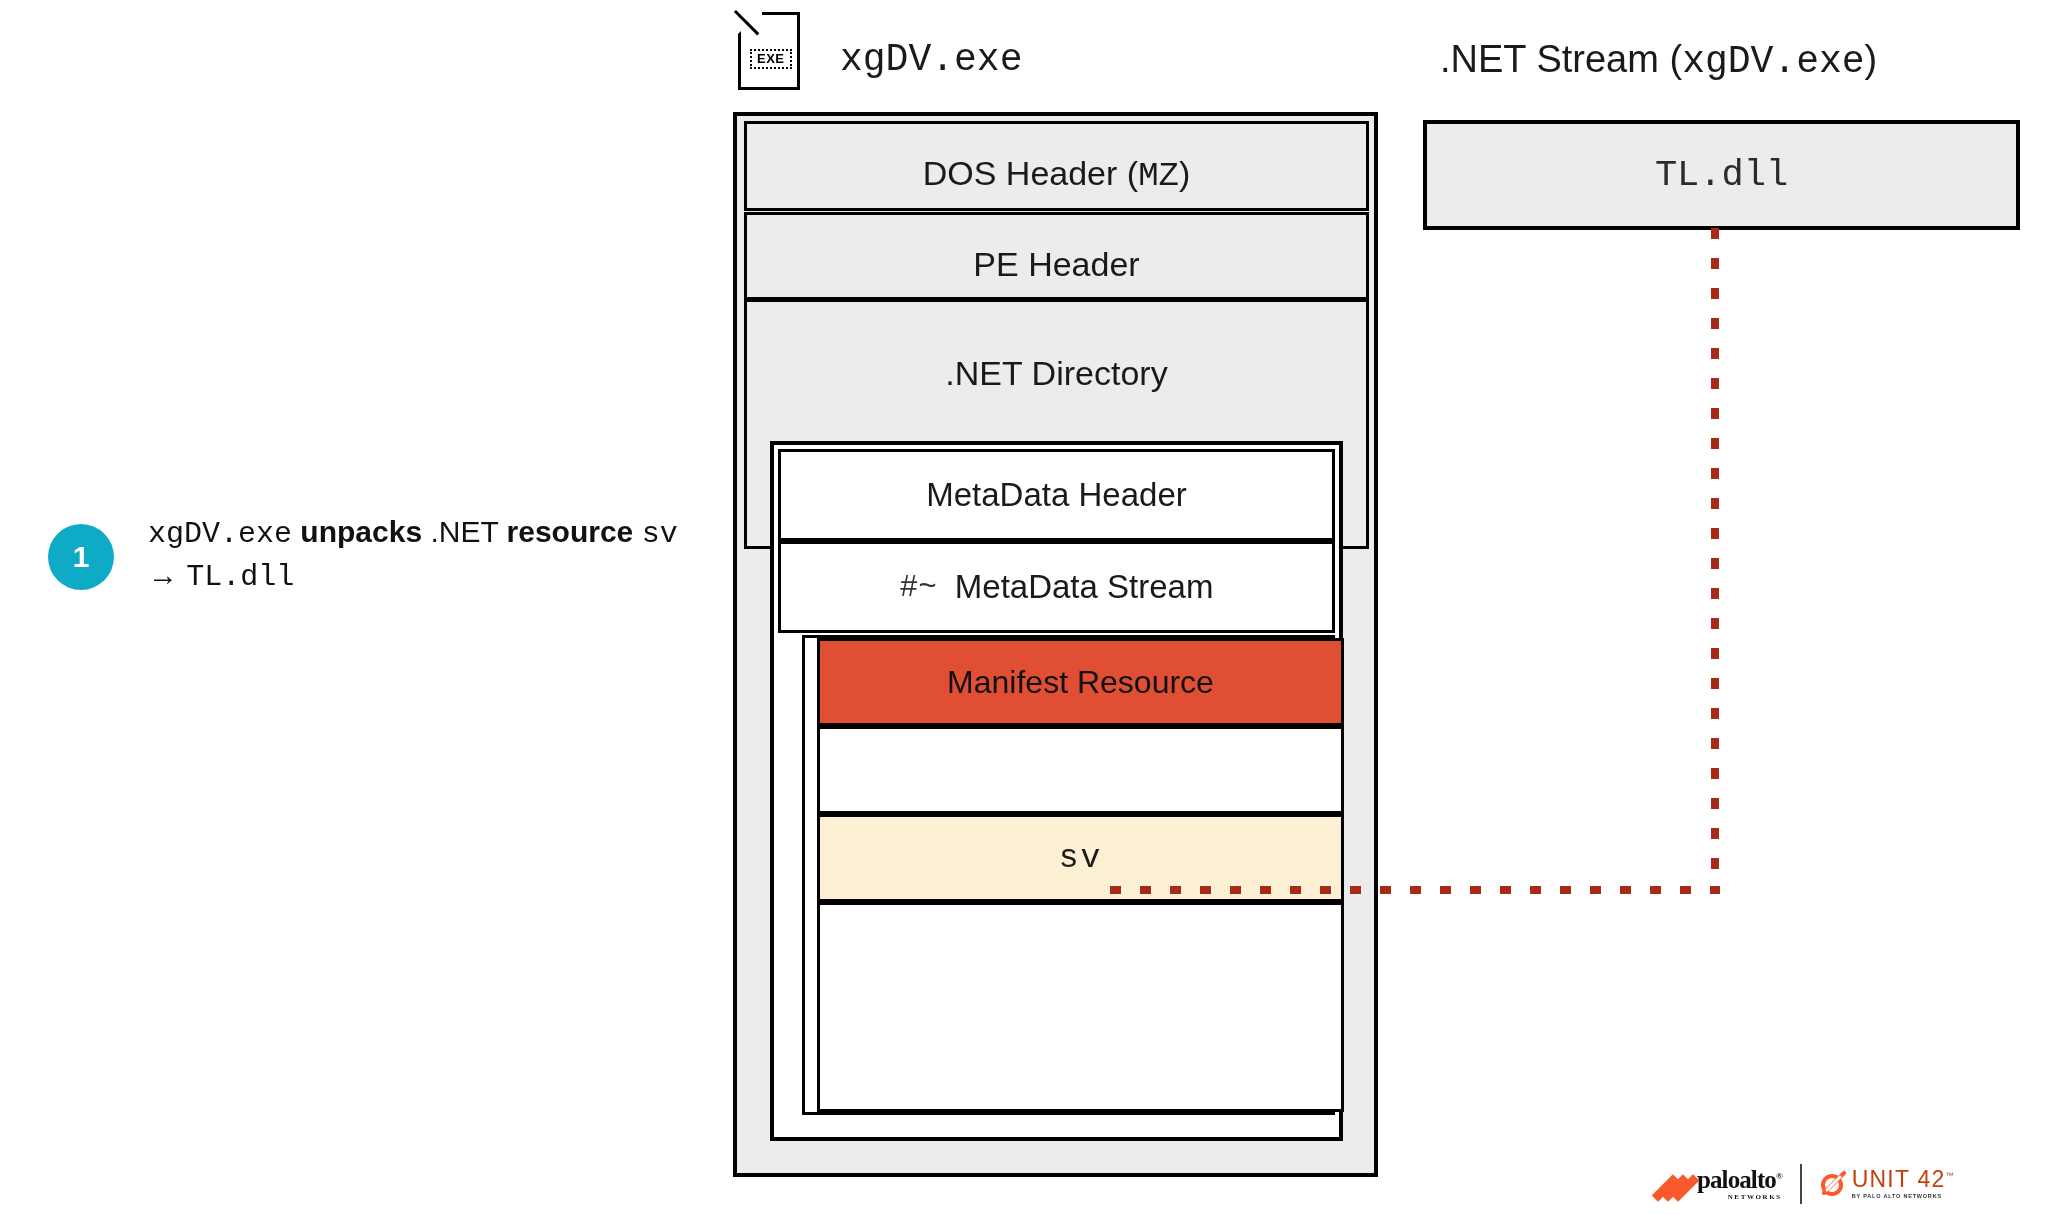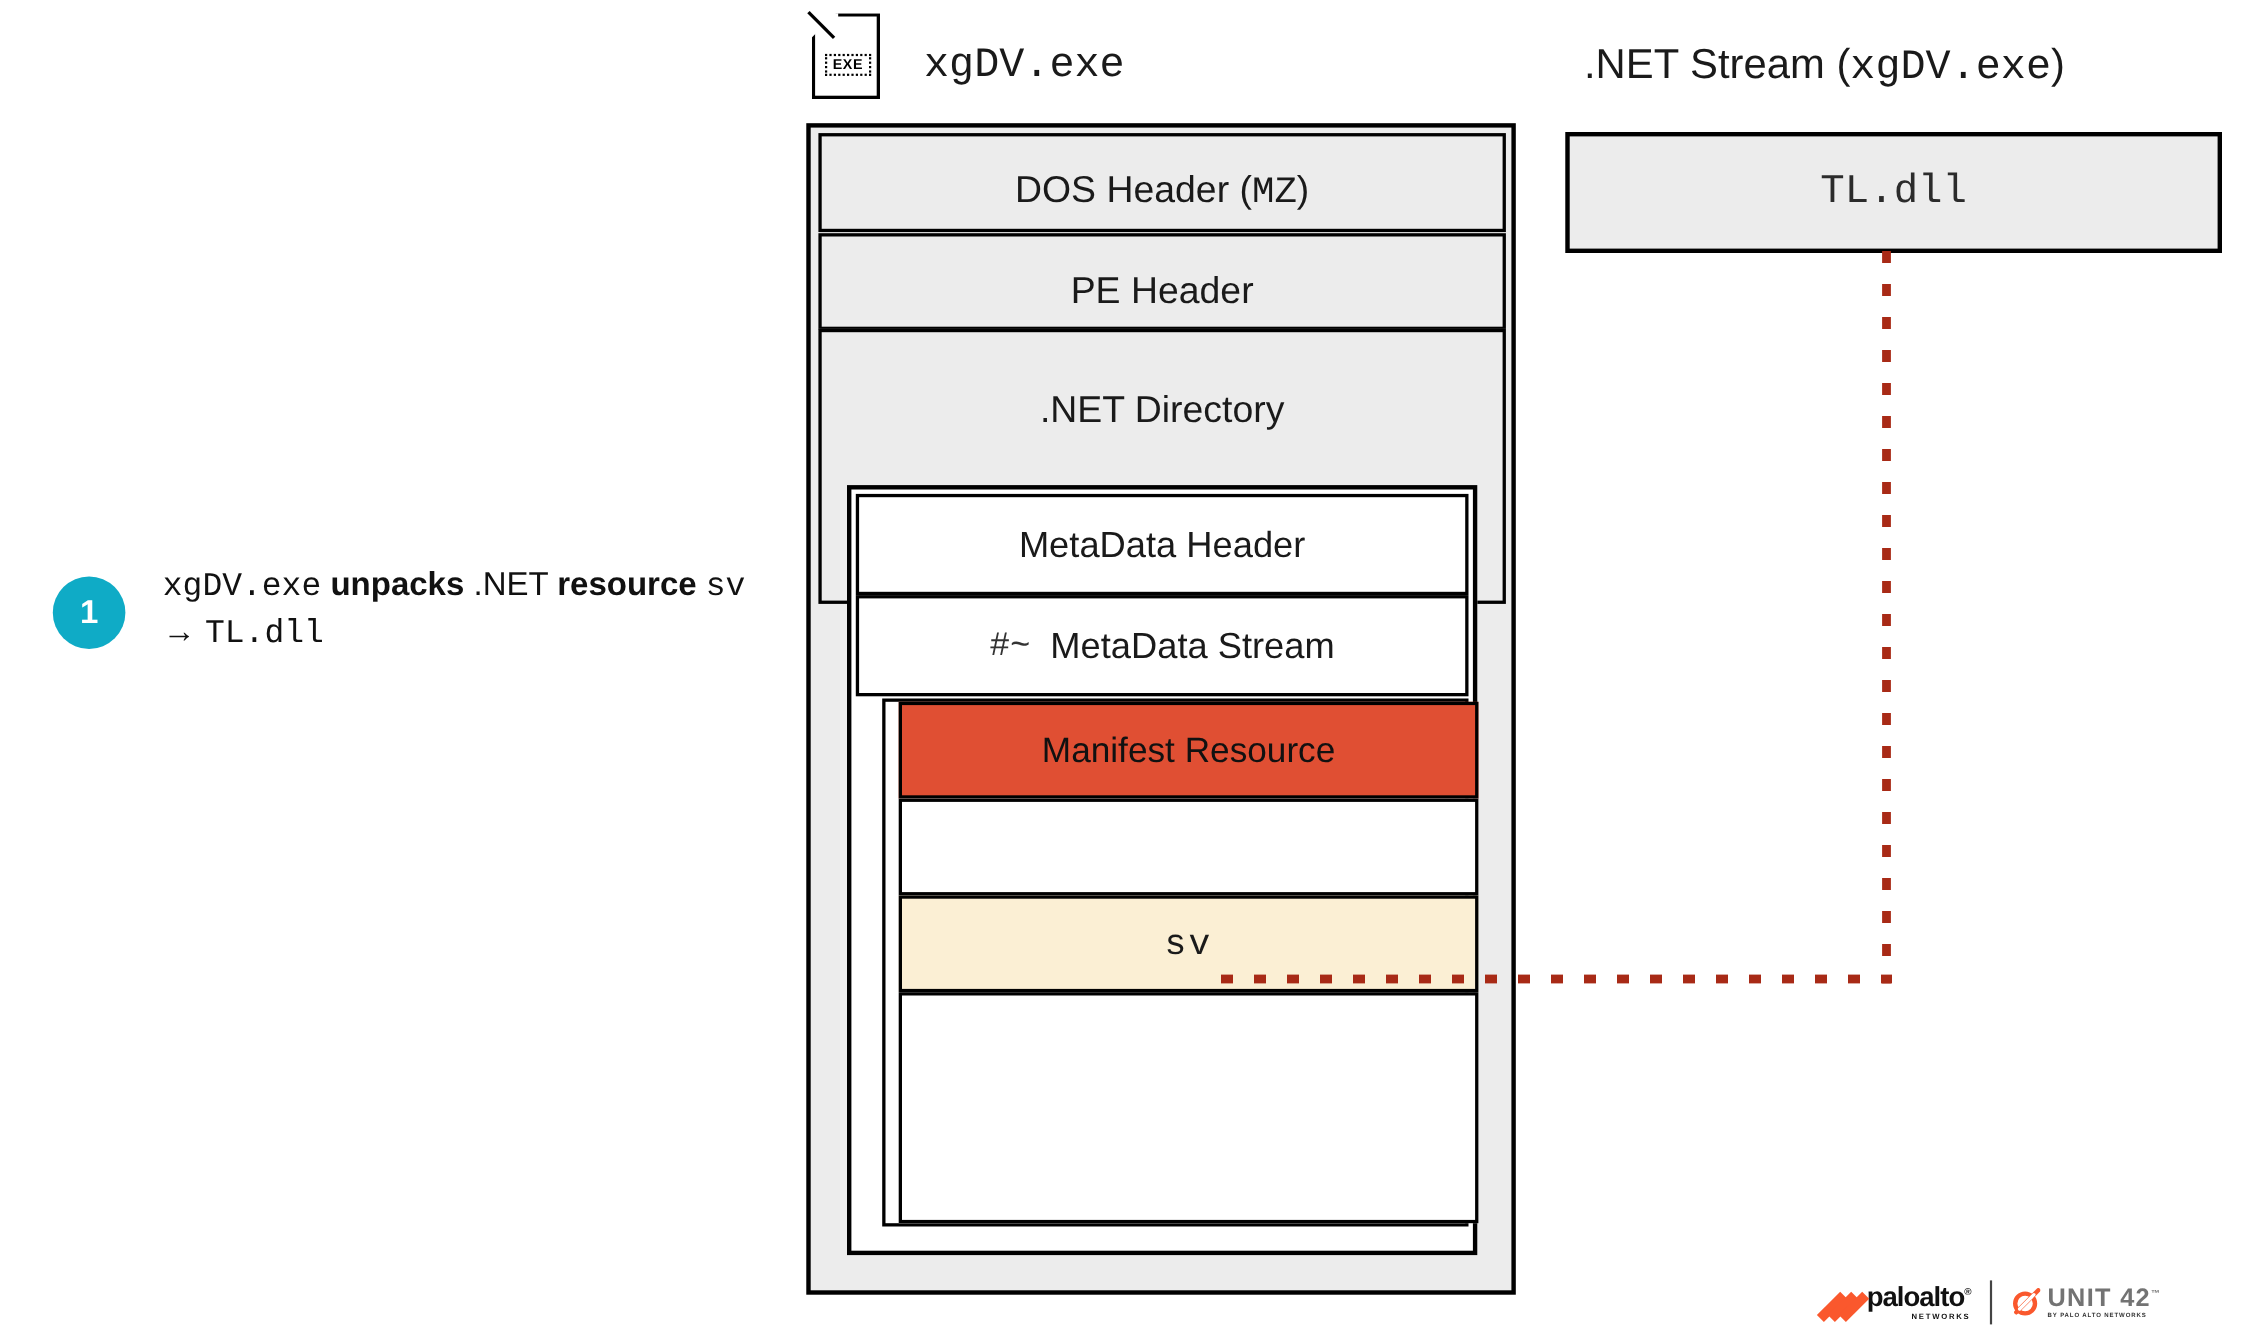--- a/index.html
+++ b/index.html
@@ -139,29 +139,29 @@
   }
   #pan-logo{display:flex;align-items:flex-end;gap:7px;}
   #pan-mark{width:30px;height:26px;position:relative;}
   #pan-mark i{
     position:absolute;width:9px;height:30px;background:#FA582D;
     transform:rotate(45deg);transform-origin:center;top:-2px;
   }
   #pan-mark i:nth-child(1){left:1px;}
   #pan-mark i:nth-child(2){left:11px;}
   #pan-mark i:nth-child(3){left:21px;}
-  #pan-word{display:flex;flex-direction:column;align-items:flex-end;line-height:1;}
+  #pan-word{display:flex;flex-direction:column;align-items:flex-end;line-height:1;font-family:Liberation Serif, serif;}
   #pan-word .w1{font-size:25px;font-weight:bold;color:#111;letter-spacing:-0.9px;}
   #pan-word .w1 sup{font-size:9px;vertical-align:super;}
   #pan-word .w2{font-size:7px;font-weight:bold;color:#111;letter-spacing:1.6px;margin-top:2px;}
   #logo-div{width:2px;height:40px;background:#444;margin:0 18px;}
   #u42-logo{display:flex;align-items:center;gap:6px;}
   #u42-mark{width:26px;height:26px;position:relative;}
   #u42-word{display:flex;flex-direction:column;line-height:1;}
-  #u42-word .w1{font-size:23px;font-weight:bold;color:#737373;letter-spacing:1.2px;}
+  #u42-word .w1{font-size:23px;font-weight:normal;color:#c2410c;letter-spacing:1.2px;}
   #u42-word .w1 sup{font-size:8px;}
   #u42-word .w2{font-size:5.5px;font-weight:bold;color:#333;letter-spacing:0.8px;margin-top:3px;}
 </style>
 </head>
 <body>
 
 <div id="exe-icon">
   <div class="sheet"></div>
   <div class="fold"></div>
   <div class="exe-tag">EXE</div>

